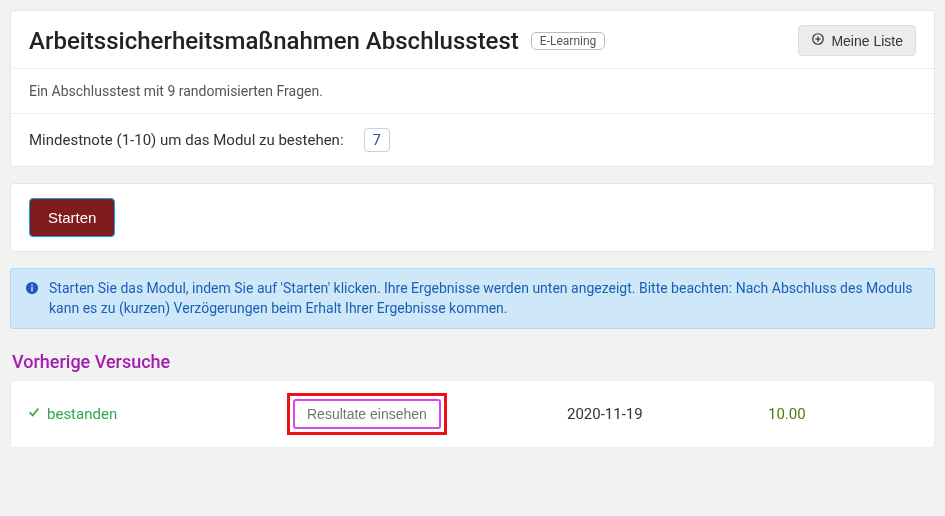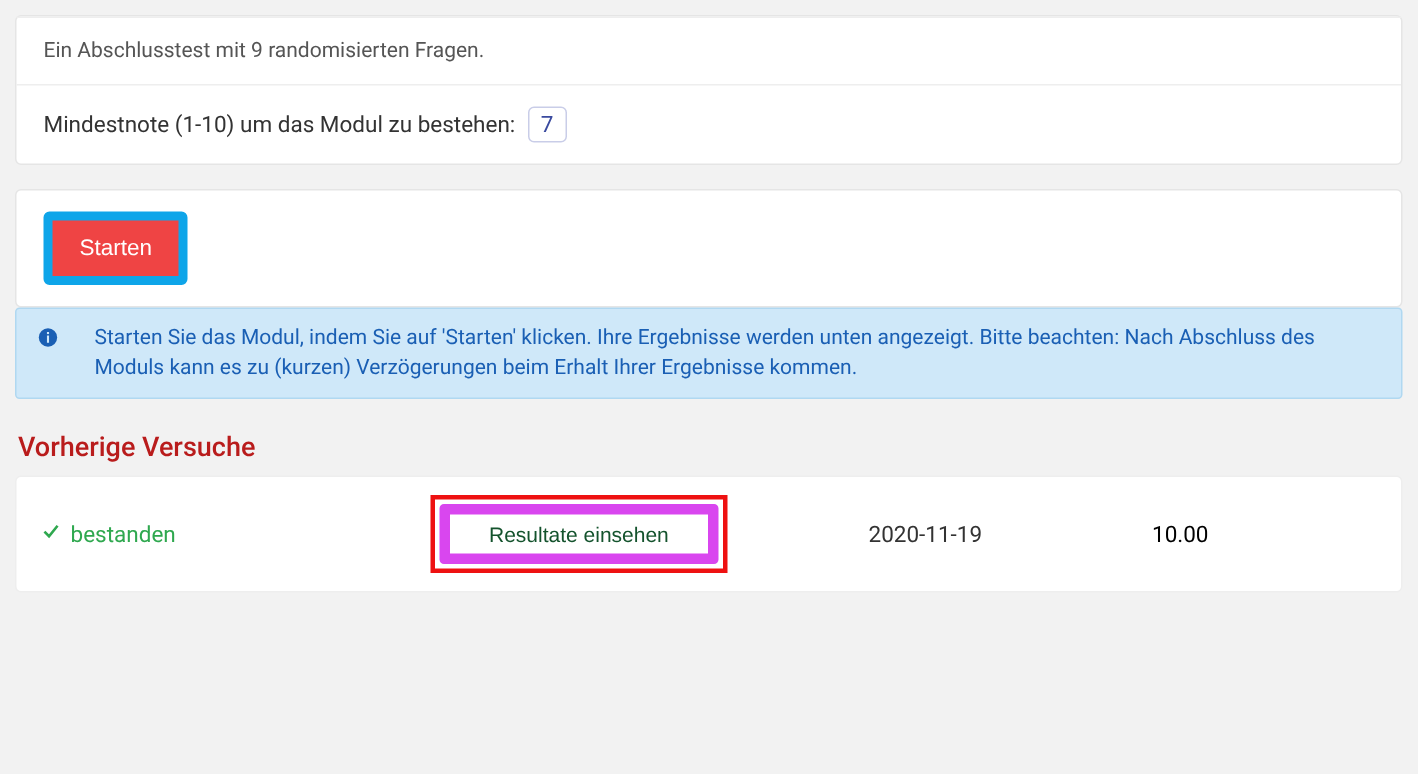--- a/index.html
+++ b/index.html
@@ -59,64 +59,65 @@
   .my-list-btn svg { width: 14px; height: 14px; }
   .card-section {
     border-top: 1px solid #eee;
     padding: 14px 18px;
     font-size: 14px;
     color: #555;
   }
   .minscore-row {
     display: flex;
     align-items: center;
-    gap: 8px;
+    gap: 20px;
     color: #333;
     font-size: 15px;
   }
   .score-box {
     border: 1px solid #c9cde8;
     border-radius: 4px;
     padding: 2px 8px;
     color: #3a4a9f;
     min-width: 22px;
     text-align: center;
   }
   .start-card {
     margin-top: 16px;
     padding: 14px 18px;
   }
   .start-btn {
-    background: #ef4444;
+    background: #7f1d1d;
     color: #fff;
-    border: 6px solid #0ea5e9;
+    border: 1px solid #0ea5e9;
     border-radius: 4px;
     padding: 10px 18px;
     font-size: 15px;
     cursor: pointer;
   }
   .info-box {
+    margin-top: 16px;
     background: #cfe8f9;
     border: 1px solid #b0d8f1;
     border-radius: 3px;
     padding: 10px 14px;
     color: #1a5fb4;
     display: flex;
     align-items: flex-start;
-    gap: 24px;
+    gap: 10px;
     font-size: 14px;
     line-height: 1.4;
   }
   .info-box svg { flex: 0 0 auto; margin-top: 2px; }
   .info-text { flex: 1; }
   .section-heading {
     margin: 22px 0 8px 2px;
     font-size: 18px;
     font-weight: 500;
-    color: #b91c1c;
+    color: #a21caf;
   }
   .attempt-table {
     background: #fff;
     border: 1px solid #eee;
     border-radius: 4px;
   }
   .attempt-row {
     display: grid;
     grid-template-columns: 260px 280px 1fr 150px;
     align-items: center;
@@ -131,35 +132,51 @@
   .status-cell svg { width: 14px; height: 14px; }
   .results-cell {
     display: flex;
   }
   .highlight-box {
     border: 3px solid #e11;
     padding: 3px;
     display: inline-block;
   }
   .view-results-btn {
-    border: 7px solid #d946ef;
+    border: 2px solid #d946ef;
     background: #fff;
-    color: #14532d;
-    padding: 5px 26px;
+    color: #737373;
+    padding: 5px 12px;
     font-size: 14px;
     border-radius: 3px;
     cursor: pointer;
   }
-  .date-cell { color: #333; font-size: 15px; margin-left: 12px; }
-  .score-cell { color: #000000; font-size: 15px; }
+  .date-cell { color: #333; font-size: 15px; }
+  .score-cell { color: #4d7c0f; font-size: 15px; }
 </style>
 </head>
 <body>
 
 <div class="card">
+  <div class="card-header">
+    <div class="title-wrap">
+      <h1 class="page-title">Arbeitssicherheitsmaßnahmen Abschlusstest</h1>
+      <span class="tag">E-Learning</span>
+    </div>
+    <button class="my-list-btn">
+      <span>
+        <svg viewBox="0 0 16 16" fill="none" stroke="#333" stroke-width="1.4">
+          <circle cx="8" cy="8" r="6"></circle>
+          <line x1="8" y1="5" x2="8" y2="11"></line>
+          <line x1="5" y1="8" x2="11" y2="8"></line>
+        </svg>
+      </span>
+      <span>Meine Liste</span>
+    </button>
+  </div>
 
   <div class="card-section">
     <span>Ein Abschlusstest mit 9 randomisierten Fragen.</span>
   </div>
 
   <div class="card-section">
     <div class="minscore-row">
       <span>Mindestnote (1-10) um das Modul zu bestehen:</span>
       <span class="score-box">7</span>
     </div>

